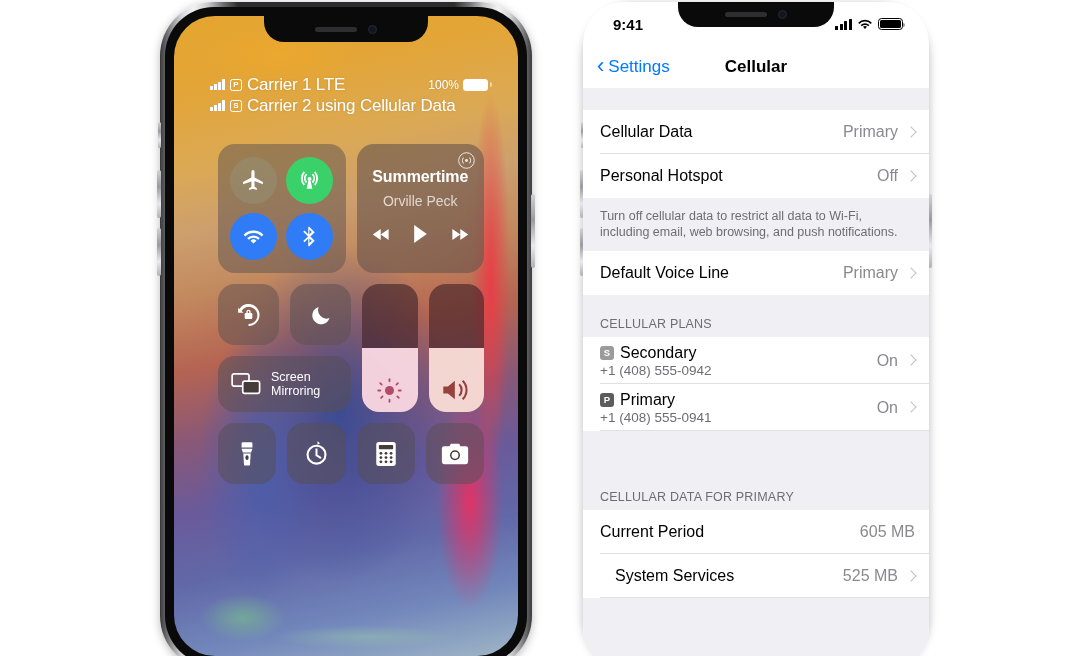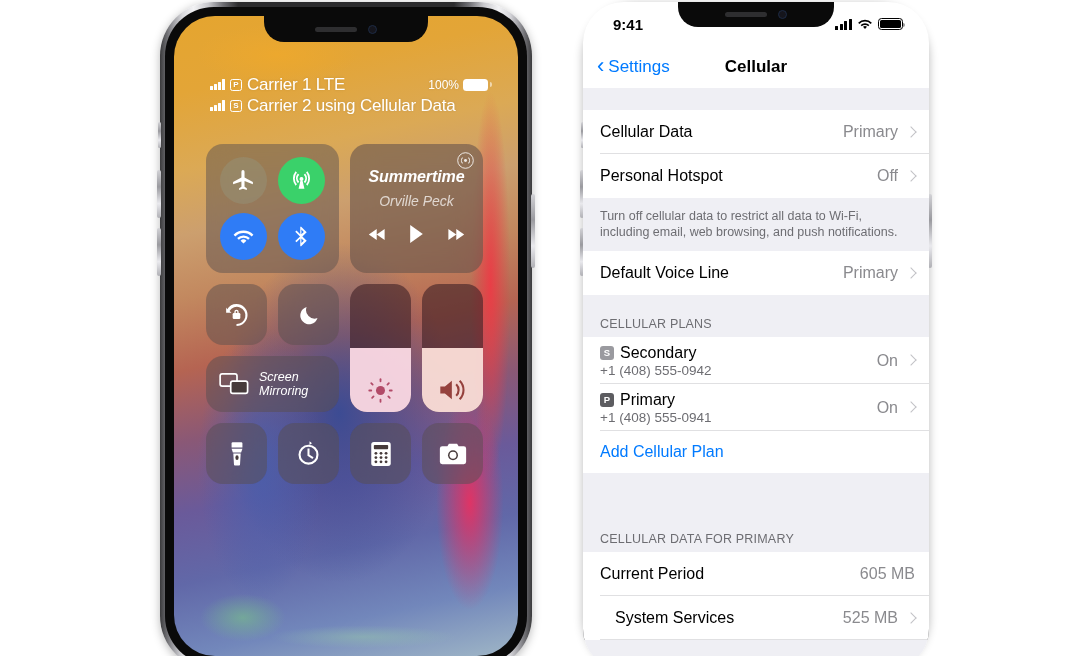--- a/index.html
+++ b/index.html
@@ -123,23 +123,22 @@
     position: relative;
   }
   .batt::after {
     content:''; position:absolute; right:-3.5px; top:3.5px;
     width:2px; height:5px; border-radius:0 2px 2px 0;
     background: rgba(255,255,255,0.55);
   }
 
   .cc-grid {
     position: absolute;
-    left: 32px; right: 34px; top: 128px;
+    left: 44px; right: 34px; top: 128px;
     z-index: 12;
-    font-style: italic;
   }
   .cc-row { display:flex; gap: 11px; }
   .tile {
     border-radius: 17px;
     background: rgba(70,58,58,0.46);
     backdrop-filter: blur(14px);
     position: relative;
     overflow: hidden;
   }
   .tile::before {
@@ -612,23 +611,20 @@
               <div class="plan-title">
                 <span class="sim-tag sim-p">P</span>
                 <span>Primary</span>
               </div>
               <div class="plan-num">+1 (408) 555-0941</div>
             </div>
             <span class="row-value">On</span>
             <span class="chevron"></span>
           </div>
 
-          <div class="link-row">
-            <span>Add Cellular Plan</span>
-          </div>
         </div>
 
         <div class="gap" style="height:79px;">
           <div class="grp-header">CELLULAR DATA FOR PRIMARY</div>
         </div>
 
         <div class="grp">
           <div class="row row-sep">
             <span class="row-label">Current Period</span>
             <span class="row-value">605 MB</span>

